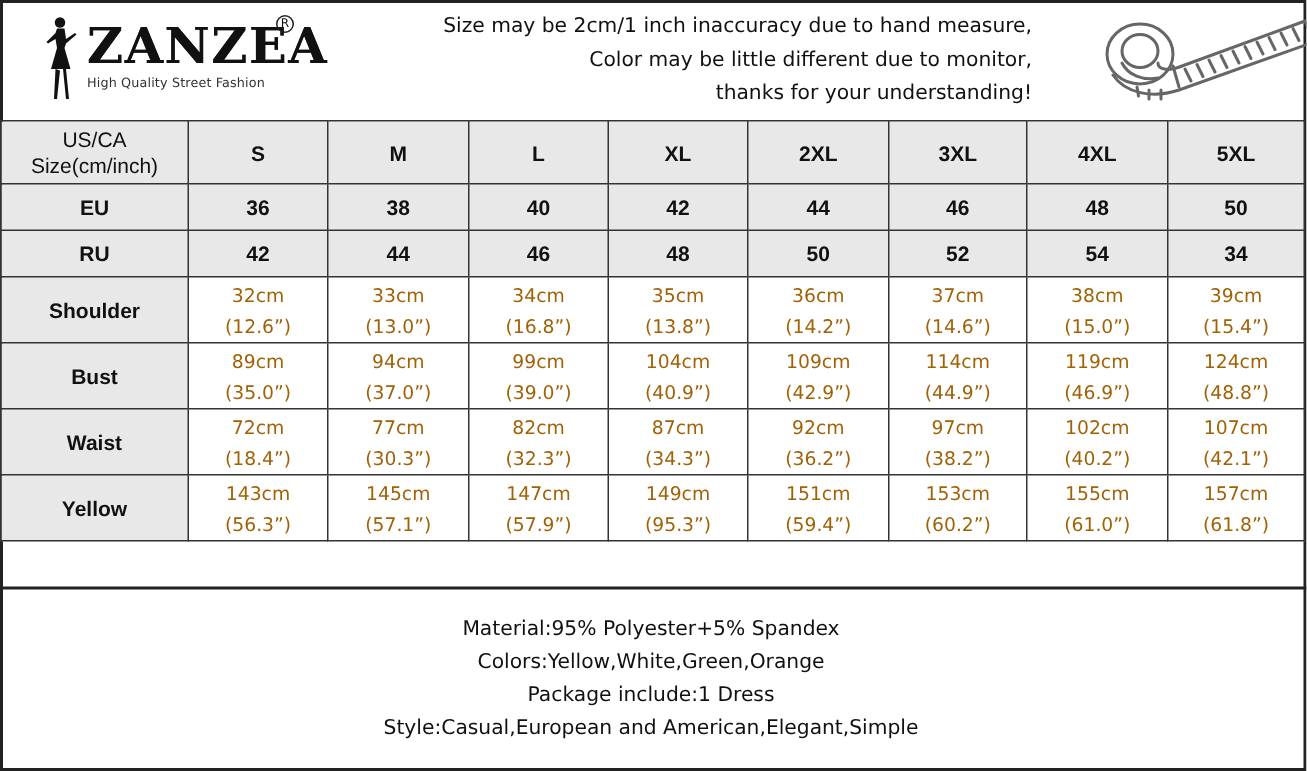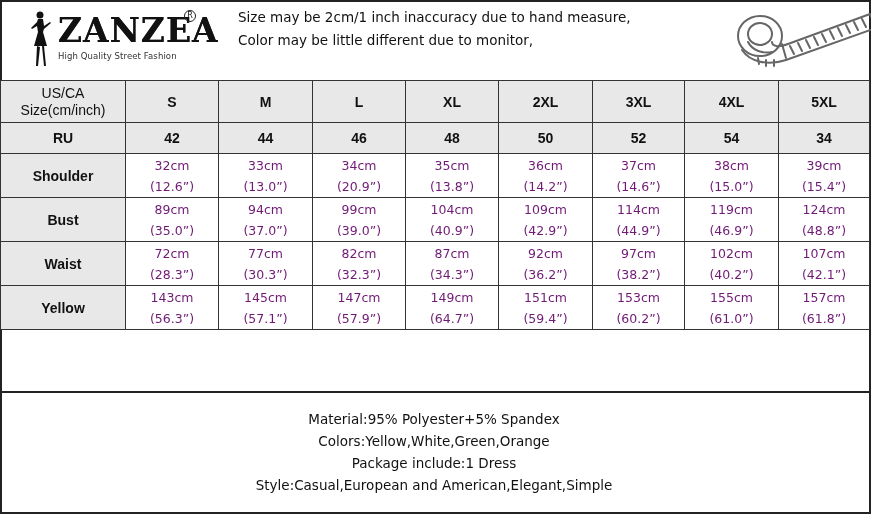--- a/index.html
+++ b/index.html
@@ -28,21 +28,21 @@
       font-family: "DejaVu Sans", sans-serif; font-size: 8px; line-height: 10px; text-align: center;
     }
     .logo-tag {
       position: absolute; left: 34px; top: 45px;
       font-family: "DejaVu Sans", sans-serif; font-size: 8.5px; color: #333; letter-spacing: 0.1px;
       white-space: nowrap;
     }
 
     .notice {
       position: absolute; left: 222px; top: 6px; width: 450px;
-      text-align: left; font-family: "DejaVu Sans", sans-serif; font-size: 13.5px;
+      text-align: right; font-family: "DejaVu Sans", sans-serif; font-size: 13.5px;
       line-height: 22.5px; color: #111;
     }
 
     .tape { position: absolute; left: 712px; top: 6px; width: 150px; height: 66px; }
 
     
     .size-table {
       position: absolute; left: 0; top: 80px; width: 869px;
       border-collapse: collapse; table-layout: fixed;
     }
@@ -56,21 +56,21 @@
 
     .grey { background: #e8e8e8; }
     .white { background: #ffffff; }
 
     .bold-cell {
       font-family: "Liberation Sans", sans-serif; font-weight: bold; font-size: 14px; color: #111;
     }
     .hdr-label { font-family: "Liberation Sans", sans-serif; font-weight: normal; font-size: 14px; line-height: 17px; }
 
     .meas-cell {
-      font-family: "DejaVu Sans", sans-serif; font-size: 12.5px; color: #701a75; line-height: 21px;
+      font-family: "DejaVu Sans", sans-serif; font-size: 12.5px; color: #a16207; line-height: 21px;
     }
     .meas-cell span { display: block; }
 
     
     .info { position: absolute; left: 4px; top: 408px; width: 860px; text-align: center; }
     .info-line {
       font-family: "DejaVu Sans", sans-serif; font-size: 13.5px; line-height: 22px; color: #111;
       white-space: nowrap;
     }
     .bottom-border { position: absolute; left: 0; top: 391px; width: 871px; height: 2px; background: #222; }
@@ -89,20 +89,21 @@
       <path d="M14 36 L16 56 L18 56 L16 36 Z" fill="#111"></path>
     </svg>
     <div class="logo-word">ZANZEA</div>
     <div class="logo-reg">R</div>
     <div class="logo-tag">High Quality Street Fashion</div>
   </div>
 
   <div class="notice">
     <div>Size may be 2cm/1 inch inaccuracy due to hand measure,</div>
     <div>Color may be little different due to monitor,</div>
+    <div>thanks for your understanding!</div>
   </div>
 
   <svg class="tape" viewBox="0 0 150 66" fill="none" stroke="#666" stroke-width="2" stroke-linejoin="round" stroke-linecap="round">
     <ellipse cx="32" cy="30" rx="22" ry="20"></ellipse>
     <ellipse cx="32" cy="28" rx="12" ry="11"></ellipse>
     <path d="M20 36 C 24 44, 34 48, 44 46"></path>
     <path d="M14 44 C 22 56, 40 60, 58 54 L 148 22 L 142 8 L 60 38 C 50 42, 44 40, 44 36"></path>
     <path d="M54 38 L 58 52"></path>
     <path d="M30 52 L 31 58"></path>
       <path d="M38 54 L 38 60"></path>
@@ -141,20 +142,31 @@
     <td class="grey bold-cell">S</td>
     <td class="grey bold-cell">M</td>
     <td class="grey bold-cell">L</td>
     <td class="grey bold-cell">XL</td>
     <td class="grey bold-cell">2XL</td>
     <td class="grey bold-cell">3XL</td>
     <td class="grey bold-cell">4XL</td>
     <td class="grey bold-cell">5XL</td>
   </tr>
 
+  <tr class="conv">
+    <td class="grey bold-cell">EU</td>
+    <td class="grey bold-cell">36</td>
+    <td class="grey bold-cell">38</td>
+    <td class="grey bold-cell">40</td>
+    <td class="grey bold-cell">42</td>
+    <td class="grey bold-cell">44</td>
+    <td class="grey bold-cell">46</td>
+    <td class="grey bold-cell">48</td>
+    <td class="grey bold-cell">50</td>
+  </tr>
 
 
   <tr class="conv">
     <td class="grey bold-cell">RU</td>
     <td class="grey bold-cell">42</td>
     <td class="grey bold-cell">44</td>
     <td class="grey bold-cell">46</td>
     <td class="grey bold-cell">48</td>
     <td class="grey bold-cell">50</td>
     <td class="grey bold-cell">52</td>
@@ -167,21 +179,21 @@
     <td class="white meas-cell">
           <span>32cm</span>
           <span>(12.6”)</span>
         </td>
     <td class="white meas-cell">
           <span>33cm</span>
           <span>(13.0”)</span>
         </td>
     <td class="white meas-cell">
           <span>34cm</span>
-          <span>(20.9”)</span>
+          <span>(16.8”)</span>
         </td>
     <td class="white meas-cell">
           <span>35cm</span>
           <span>(13.8”)</span>
         </td>
     <td class="white meas-cell">
           <span>36cm</span>
           <span>(14.2”)</span>
         </td>
     <td class="white meas-cell">
@@ -231,21 +243,21 @@
     <td class="white meas-cell">
           <span>124cm</span>
           <span>(48.8”)</span>
         </td>
   </tr>
 
   <tr class="meas">
     <td class="grey bold-cell">Waist</td>
     <td class="white meas-cell">
           <span>72cm</span>
-          <span>(28.3”)</span>
+          <span>(18.4”)</span>
         </td>
     <td class="white meas-cell">
           <span>77cm</span>
           <span>(30.3”)</span>
         </td>
     <td class="white meas-cell">
           <span>82cm</span>
           <span>(32.3”)</span>
         </td>
     <td class="white meas-cell">
@@ -279,21 +291,21 @@
     <td class="white meas-cell">
           <span>145cm</span>
           <span>(57.1”)</span>
         </td>
     <td class="white meas-cell">
           <span>147cm</span>
           <span>(57.9”)</span>
         </td>
     <td class="white meas-cell">
           <span>149cm</span>
-          <span>(64.7”)</span>
+          <span>(95.3”)</span>
         </td>
     <td class="white meas-cell">
           <span>151cm</span>
           <span>(59.4”)</span>
         </td>
     <td class="white meas-cell">
           <span>153cm</span>
           <span>(60.2”)</span>
         </td>
     <td class="white meas-cell">

